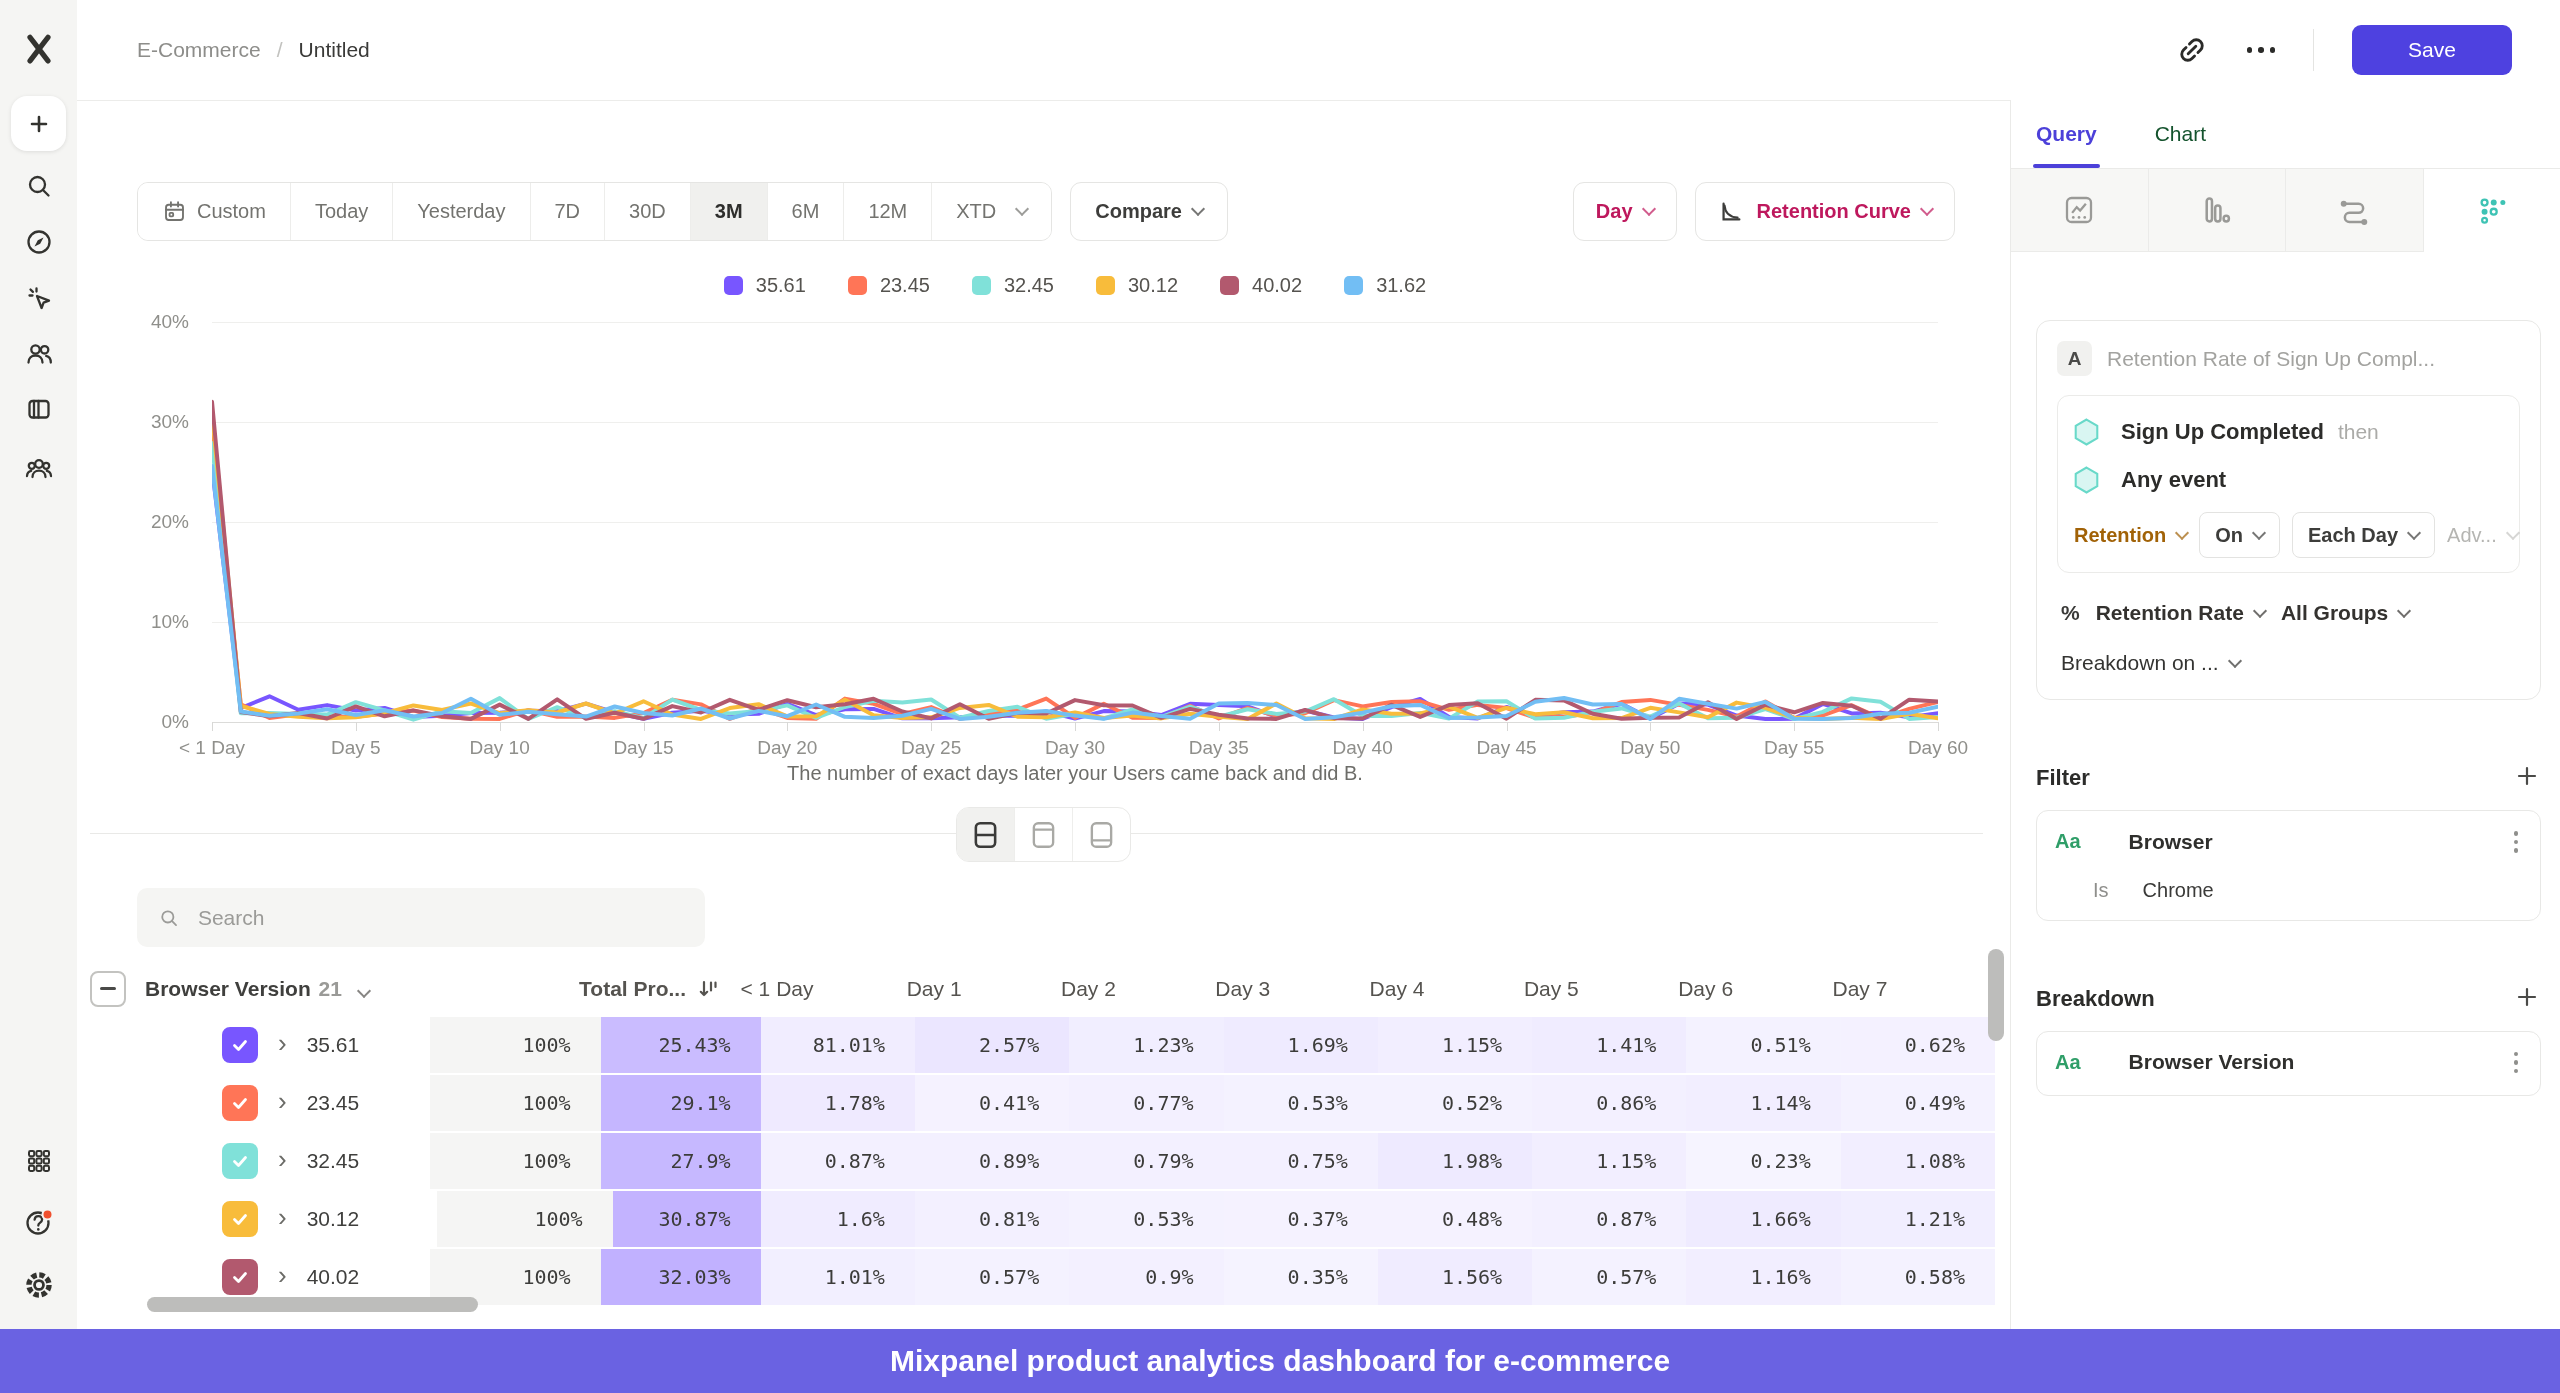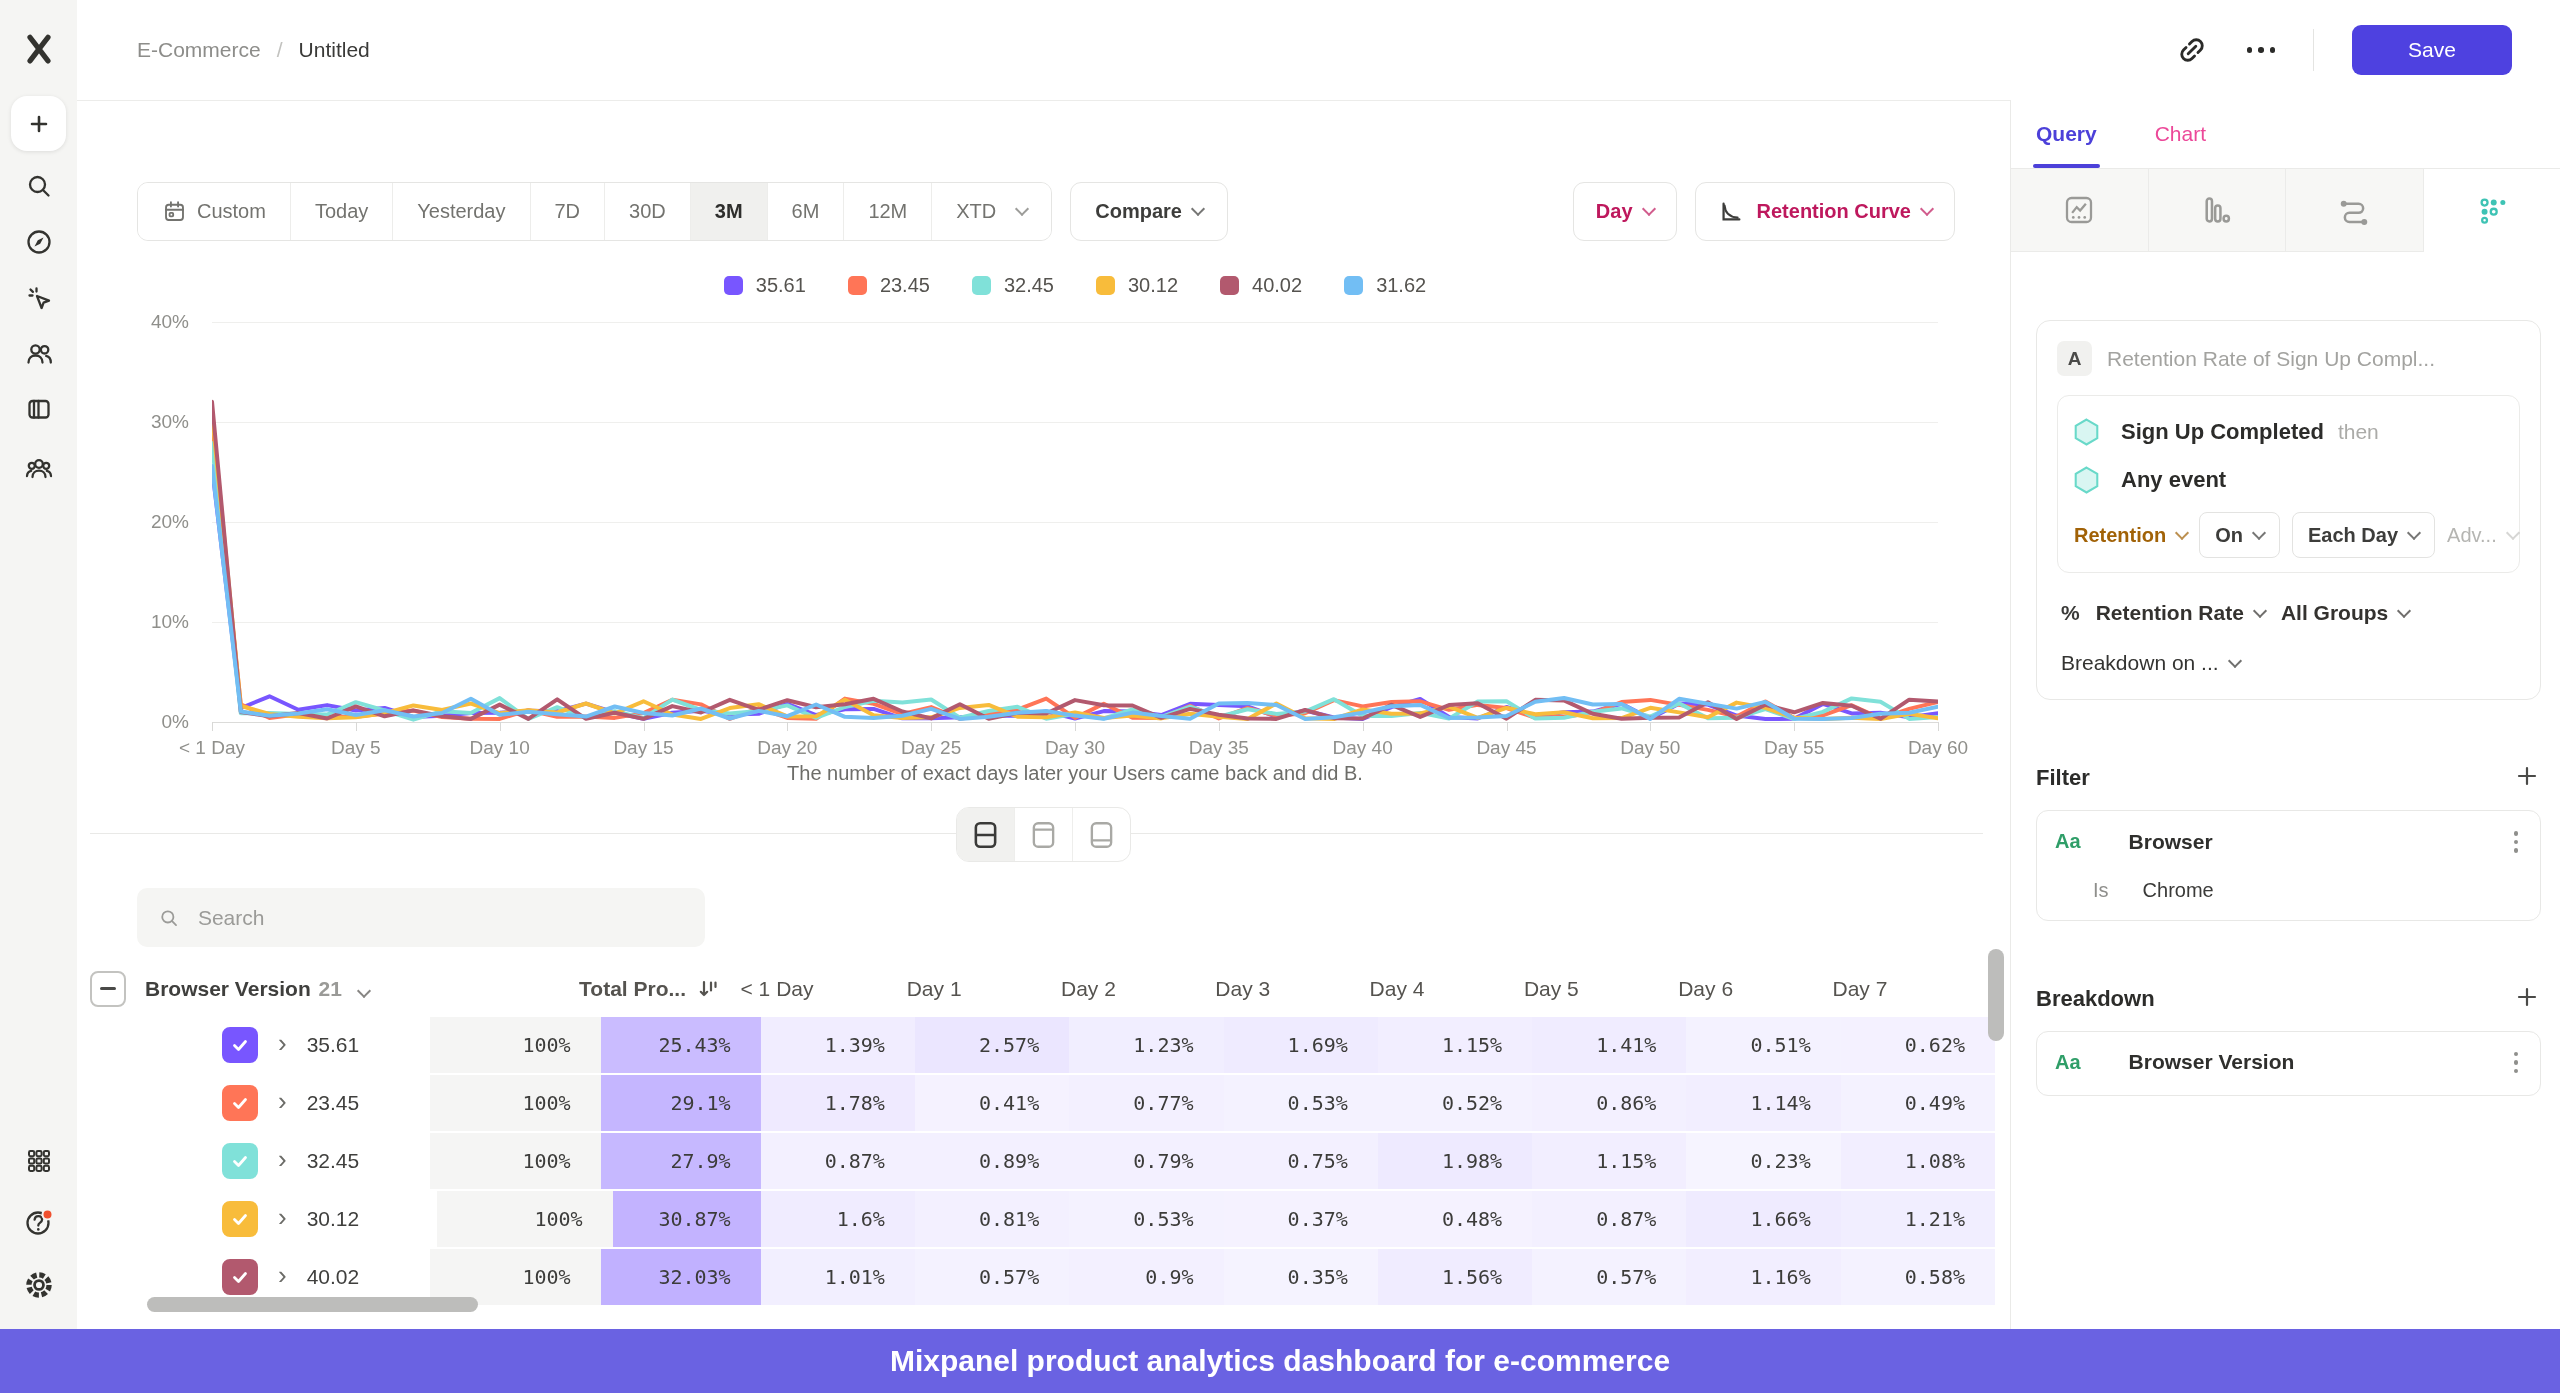--- a/index.html
+++ b/index.html
@@ -97,21 +97,21 @@
     padding-right:30px;box-sizing:border-box;font-family:"DejaVu Sans Mono",monospace;font-size:20px;color:#3c3c3a;}
   .tc-val{display:flex;align-items:center;justify-content:flex-end;padding-right:30px;box-sizing:border-box;
     font-family:"DejaVu Sans Mono",monospace;font-size:20px;color:#3c3c3a;flex:none;}
   .cb.row{border:none;}
   .hscroll{position:absolute;left:70px;top:1197px;width:331px;height:15px;border-radius:8px;background:#bdbdbb;cursor:grab;}
   .vscroll{position:absolute;left:1911px;top:849px;width:16px;height:92px;border-radius:8px;background:#bdbdbb;cursor:grab;}
 
   
   .rpanel{position:absolute;left:2010px;top:100px;right:0;bottom:64px;background:#fff;border-left:1px solid #eaeae8;z-index:2;overflow:hidden;}
   .rtabs{position:relative;height:68px;border-bottom:1px solid #eaeae8;display:flex;align-items:center;padding-left:25px;gap:58px;}
-  .rtab{font-size:21px;color:#ec4899;cursor:pointer;height:68px;display:flex;align-items:center;position:relative;}
+  .rtab{font-size:21px;color:#14532d;cursor:pointer;height:68px;display:flex;align-items:center;position:relative;}
   .rtab.active{color:#4c40d9;font-weight:bold;}
   .rtab.active:after{content:"";position:absolute;left:-3px;right:-3px;bottom:0;height:4px;background:#4c40d9;border-radius:3px;}
   .icon-tabs{display:flex;height:83px;border-bottom:0;}
   .itab{flex:1;display:flex;align-items:center;justify-content:center;background:#f7f7f5;color:#9a9a97;
     border-right:1px solid #ebebe9;border-bottom:1px solid #ebebe9;cursor:pointer;}
   .itab:last-child{border-right:none;}
   .itab.active{background:#fff;color:#3ec3b4;border-bottom:1px solid transparent;}
   .rbody{padding:0 19px 0 25px;}
   .qcard{margin-top:68px;border:1px solid #e8e8e6;border-radius:14px;padding:20px 20px 24px 20px;}
   .arow{display:flex;align-items:center;gap:15px;}
@@ -469,21 +469,21 @@
             <span class="cb row" style="background:#7856FF">
               <svg width="22" height="22" viewBox="0 0 22 22">
                 <polyline points="5.5,11.5 9.5,15.5 16.5,7.5" fill="none" stroke="#fff" stroke-width="2.8" stroke-linecap="round" stroke-linejoin="round"></polyline>
               </svg>
             </span>
             <span class="row-exp">›</span>
             <span>35.61</span>
           </div>
           <div class="tc-total">100%</div>
           <div class="tc-val" style="width: 160px; background: rgba(120, 86, 255, 0.396);">25.43%</div>
-          <div class="tc-val" style="width: 154.3px; background: rgba(120, 86, 255, 0.106);">1.39%</div>
+          <div class="tc-val" style="width: 154.3px; background: rgba(120, 86, 255, 0.106);">81.01%</div>
           <div class="tc-val" style="width: 154.3px; background: rgba(120, 86, 255, 0.145);">2.57%</div>
           <div class="tc-val" style="width: 154.3px; background: rgba(120, 86, 255, 0.1);">1.23%</div>
           <div class="tc-val" style="width: 154.3px; background: rgba(120, 86, 255, 0.118);">1.69%</div>
           <div class="tc-val" style="width: 154.3px; background: rgba(120, 86, 255, 0.098);">1.15%</div>
           <div class="tc-val" style="width: 154.3px; background: rgba(120, 86, 255, 0.11);">1.41%</div>
           <div class="tc-val" style="width: 154.3px; background: rgba(120, 86, 255, 0.08);">0.51%</div>
           <div class="tc-val" style="width: 154.3px; background: rgba(120, 86, 255, 0.082);">0.62%</div>
         </div>
         <div class="trow">
           <div class="tc-label">

